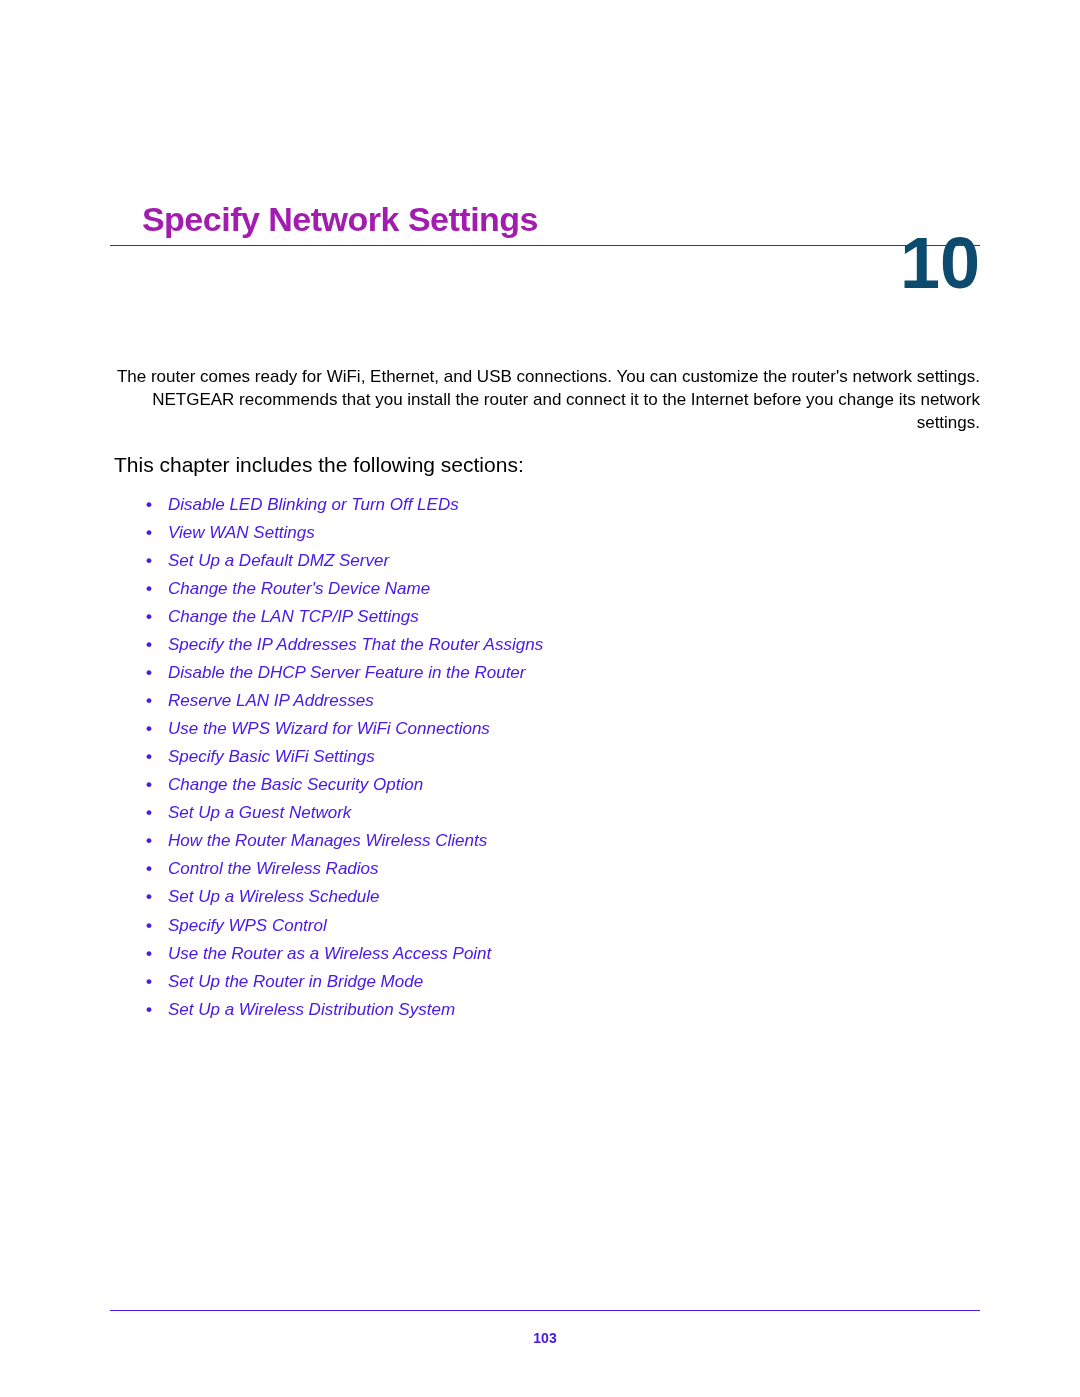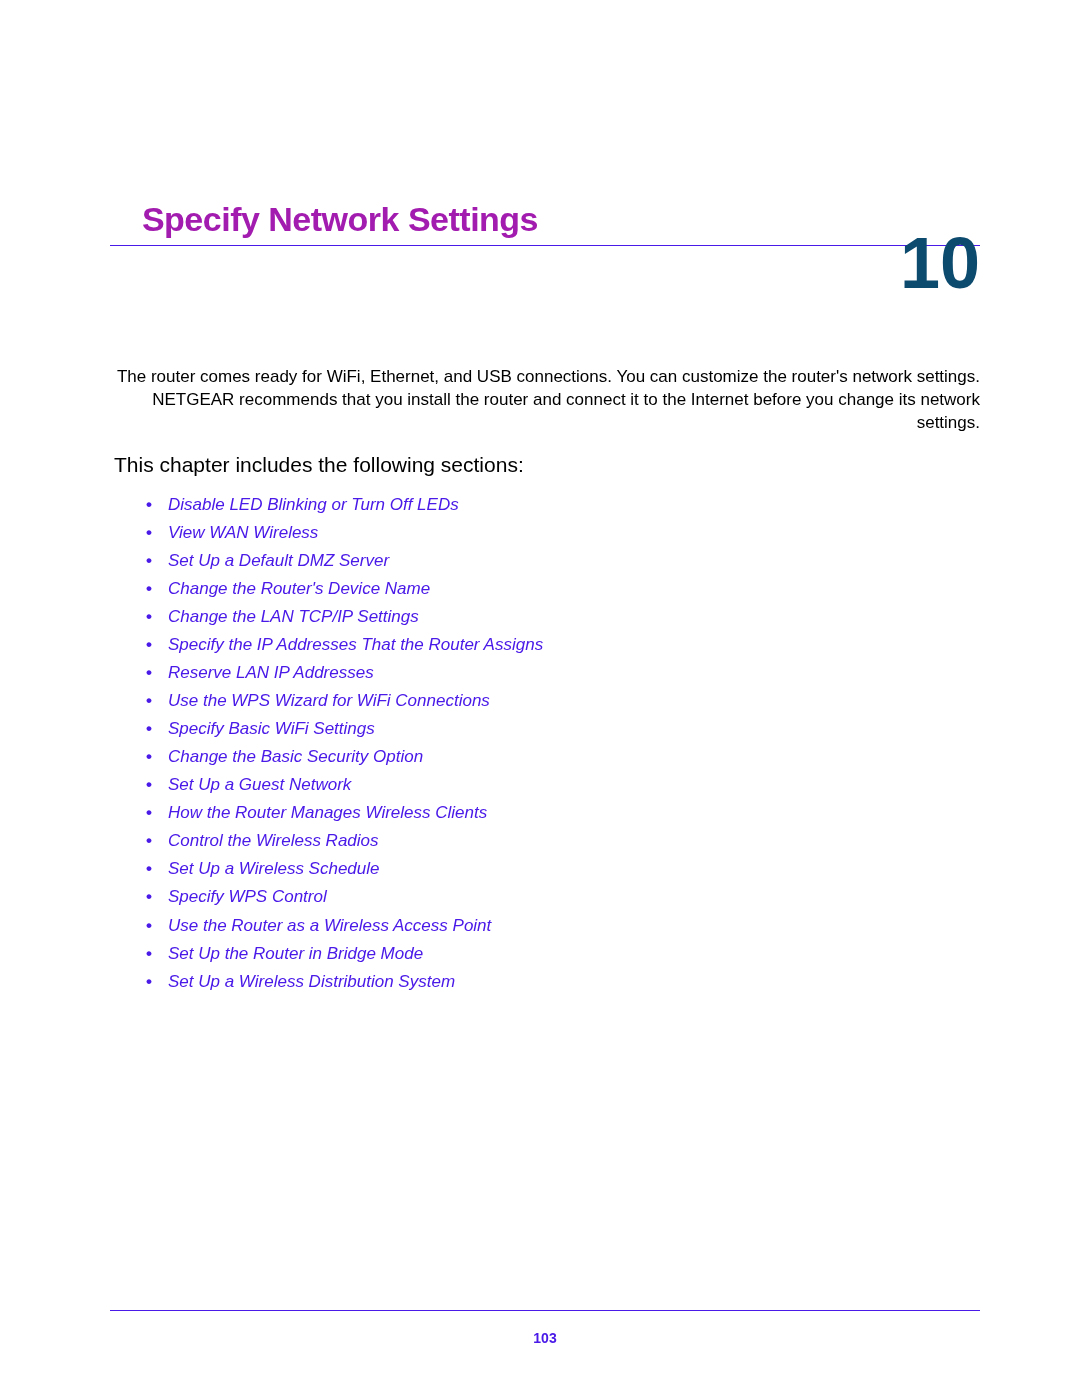--- a/index.html
+++ b/index.html
@@ -108,25 +108,26 @@
     </div>
     <span class="chapter-number">10</span>
   </div>
 
   <p class="intro-text">The router comes ready for WiFi, Ethernet, and USB connections. You can customize the router's network settings. NETGEAR recommends that you install the router and connect it to the Internet before you change its network settings.</p>
 
   <p class="section-intro">This chapter includes the following sections:</p>
 
   <ul class="toc-list">
     <li><a href="#">Disable LED Blinking or Turn Off LEDs</a></li>
-    <li><a href="#">View WAN Wireless</a></li>
+    <li><a href="#">View WAN Settings</a></li>
     <li><a href="#">Set Up a Default DMZ Server</a></li>
     <li><a href="#">Change the Router's Device Name</a></li>
     <li><a href="#">Change the LAN TCP/IP Settings</a></li>
     <li><a href="#">Specify the IP Addresses That the Router Assigns</a></li>
+    <li><a href="#">Disable the DHCP Server Feature in the Router</a></li>
     <li><a href="#">Reserve LAN IP Addresses</a></li>
     <li><a href="#">Use the WPS Wizard for WiFi Connections</a></li>
     <li><a href="#">Specify Basic WiFi Settings</a></li>
     <li><a href="#">Change the Basic Security Option</a></li>
     <li><a href="#">Set Up a Guest Network</a></li>
     <li><a href="#">How the Router Manages Wireless Clients</a></li>
     <li><a href="#">Control the Wireless Radios</a></li>
     <li><a href="#">Set Up a Wireless Schedule</a></li>
     <li><a href="#">Specify WPS Control</a></li>
     <li><a href="#">Use the Router as a Wireless Access Point</a></li>

